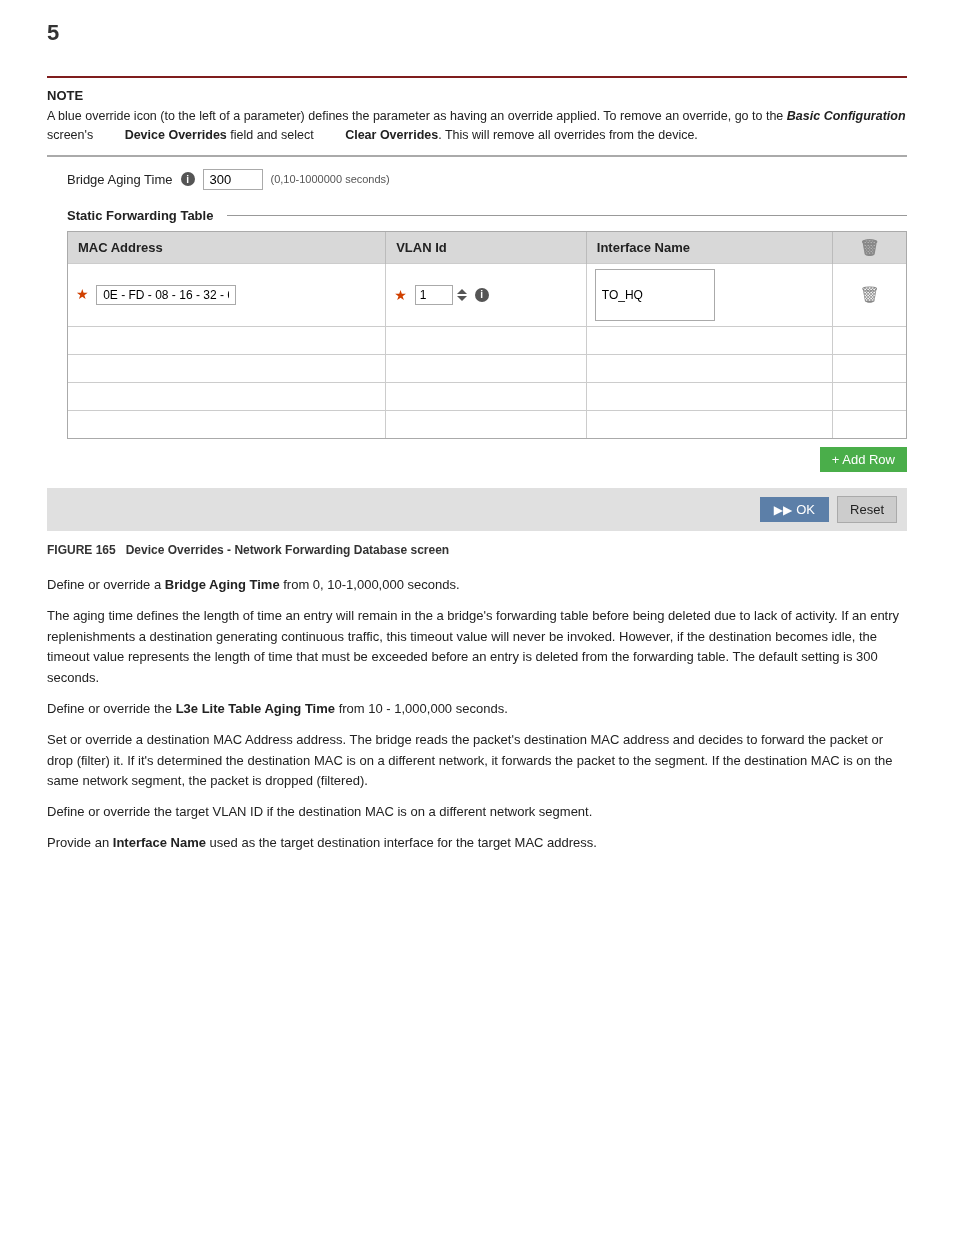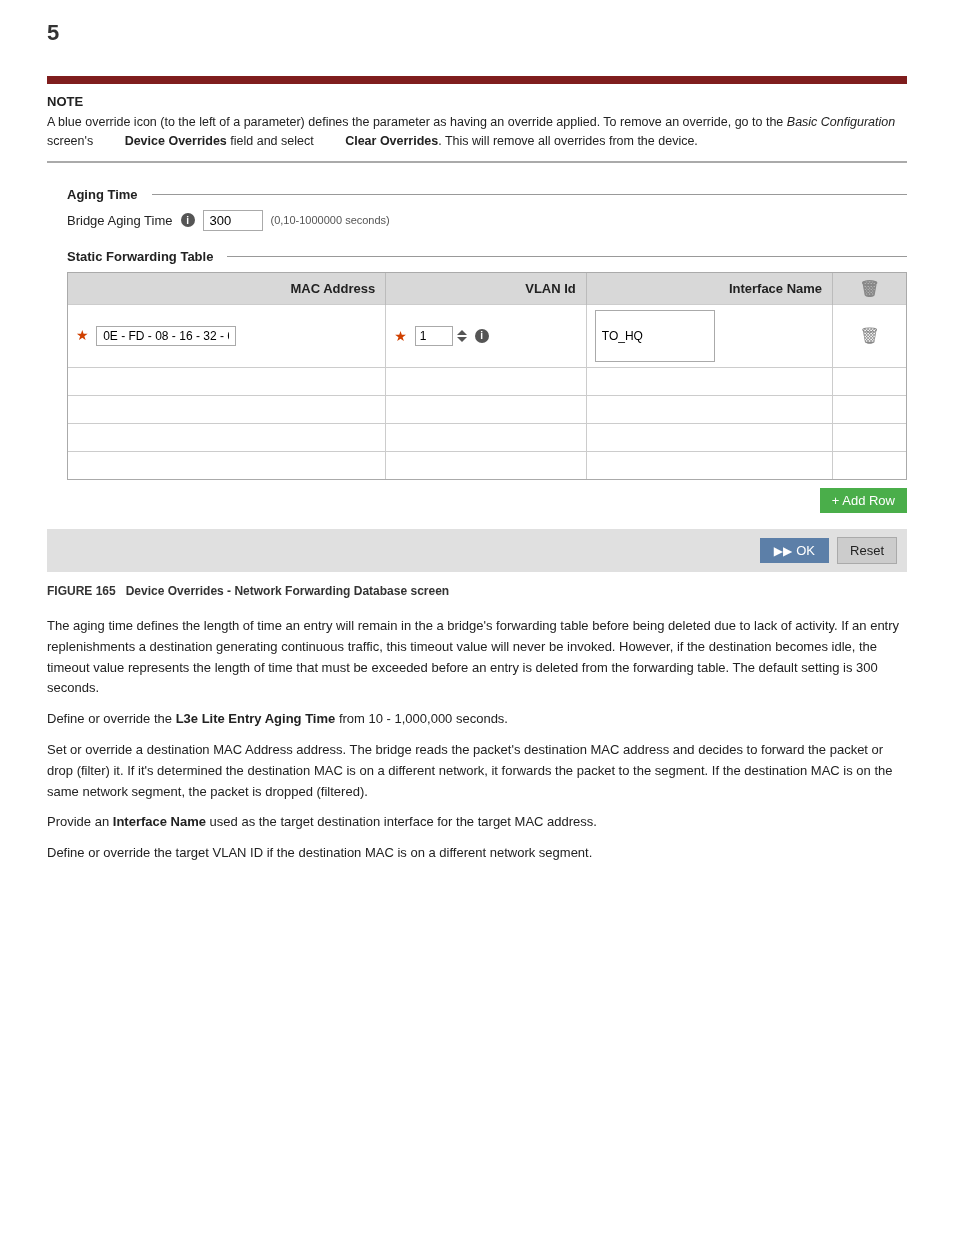--- a/index.html
+++ b/index.html
@@ -10,37 +10,38 @@
       color: #222;
       padding: 20px 30px;
     }
     .page-number {
       font-size: 22px;
       font-weight: bold;
       margin-bottom: 30px;
       color: #333;
     }
     .note-box {
-      border-top: 8px solid #7f1d1d;
+      border-top: 2px solid #7f1d1d;
       border-bottom: 2px solid #aaa;
       padding: 10px 0;
-      margin-bottom: 24px;
+      margin-bottom: 12px;
     }
     .note-title {
       font-weight: bold;
       font-size: 13px;
       margin-bottom: 4px;
     }
     .note-text {
       font-size: 12.5px;
       line-height: 1.5;
       color: #222;
     }
     .note-text em {
       font-style: italic;
+      font-weight: bold;
     }
     .note-text strong {
       font-weight: bold;
       padding-left: 28px;
     }
     .section-label {
       font-weight: bold;
       font-size: 13px;
       margin-bottom: 8px;
       display: flex;
@@ -100,21 +101,21 @@
     }
     table {
       width: 100%;
       border-collapse: collapse;
     }
     table thead tr {
       background: #d8d8d8;
     }
     table thead th {
       padding: 6px 10px;
-      text-align: right;
+      text-align: left;
       font-weight: bold;
       font-size: 13px;
       border-right: 1px solid #bbb;
     }
     table thead th:last-child {
       border-right: none;
       text-align: center;
     }
     table tbody tr {
       border-top: 1px solid #ccc;
@@ -267,21 +268,20 @@
 
   <div class="note-box">
     <div class="note-title">NOTE</div>
     <div class="note-text">
       A blue override icon (to the left of a parameter) defines the parameter as having an override applied.
       To remove an override, go to the <em>Basic Configuration</em> screen's <strong>Device Overrides</strong> field and select <strong>Clear Overrides</strong>. This will remove all overrides from the device.
     </div>
   </div>
 
   <div class="aging-section">
-    <div class="section-label">Aging Time</div>
     <div class="aging-row">
       <span class="aging-label">Bridge Aging Time</span>
       <span class="info-icon">i</span>
       <input class="aging-input" type="text" value="300" style="">
       <span class="aging-hint">(0,10-1000000 seconds)</span>
     </div>
   </div>
 
   <div class="static-table-section">
     <div class="section-label">Static Forwarding Table</div>
@@ -360,27 +360,30 @@
       <span>OK</span>
     </button>
     <button class="btn-reset">Reset</button>
   </div>
 
   <div class="figure-caption">
     <strong>FIGURE 165&nbsp;&nbsp; Device Overrides - Network Forwarding Database screen</strong>
   </div>
 
   <div class="body-text">
+    Define or override a <strong>Bridge Aging Time</strong> from 0, 10-1,000,000 seconds.
+  </div>
+  <div class="body-text">
     The aging time defines the length of time an entry will remain in the a bridge's forwarding table before being deleted due to lack of activity. If an entry replenishments a destination generating continuous traffic, this timeout value will never be invoked. However, if the destination becomes idle, the timeout value represents the length of time that must be exceeded before an entry is deleted from the forwarding table. The default setting is 300 seconds.
   </div>
   <div class="body-text">
-    Define or override the <strong>L3e Lite Entry Aging Time</strong> from 10 - 1,000,000 seconds.
+    Define or override the <strong>L3e Lite Table Aging Time</strong> from 10 - 1,000,000 seconds.
   </div>
   <div class="body-text">
     Set or override a destination MAC Address address. The bridge reads the packet's destination MAC address and decides to forward the packet or drop (filter) it. If it's determined the destination MAC is on a different network, it forwards the packet to the segment. If the destination MAC is on the same network segment, the packet is dropped (filtered).
   </div>
   <div class="body-text">
+    Define or override the target VLAN ID if the destination MAC is on a different network segment.
+  </div>
+  <div class="body-text">
     Provide an <strong>Interface Name</strong> used as the target destination interface for the target MAC address.
   </div>
-  <div class="body-text">
-    Define or override the target VLAN ID if the destination MAC is on a different network segment.
-  </div>
 </div>
 
 </body></html>

